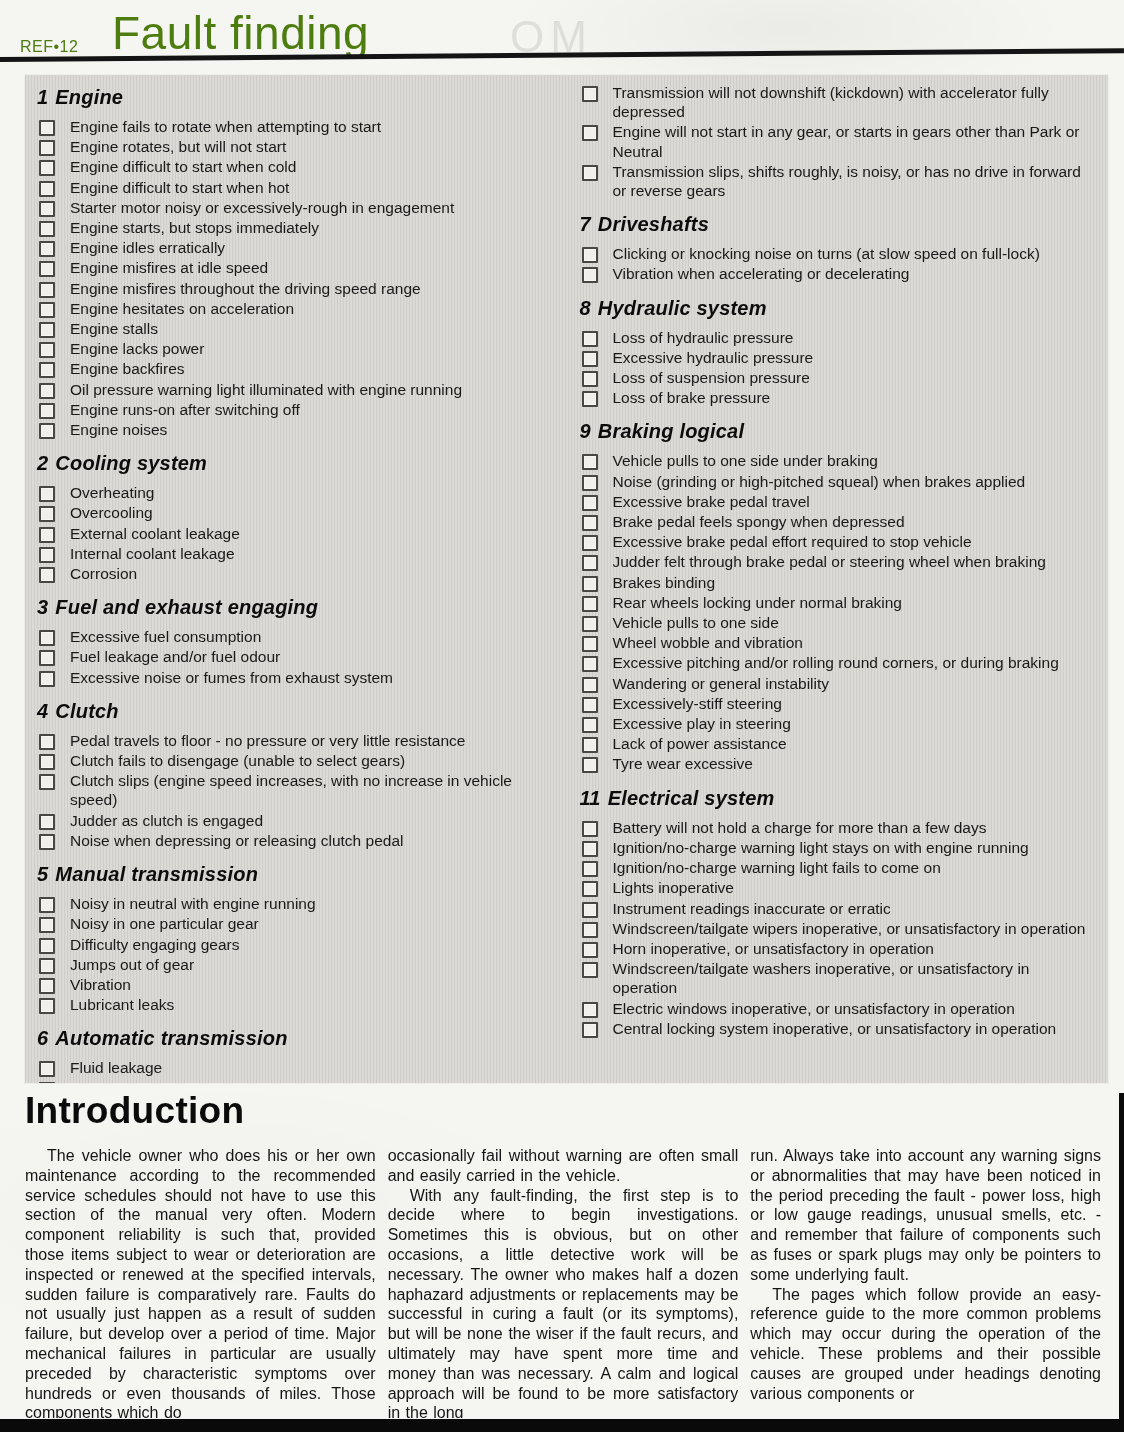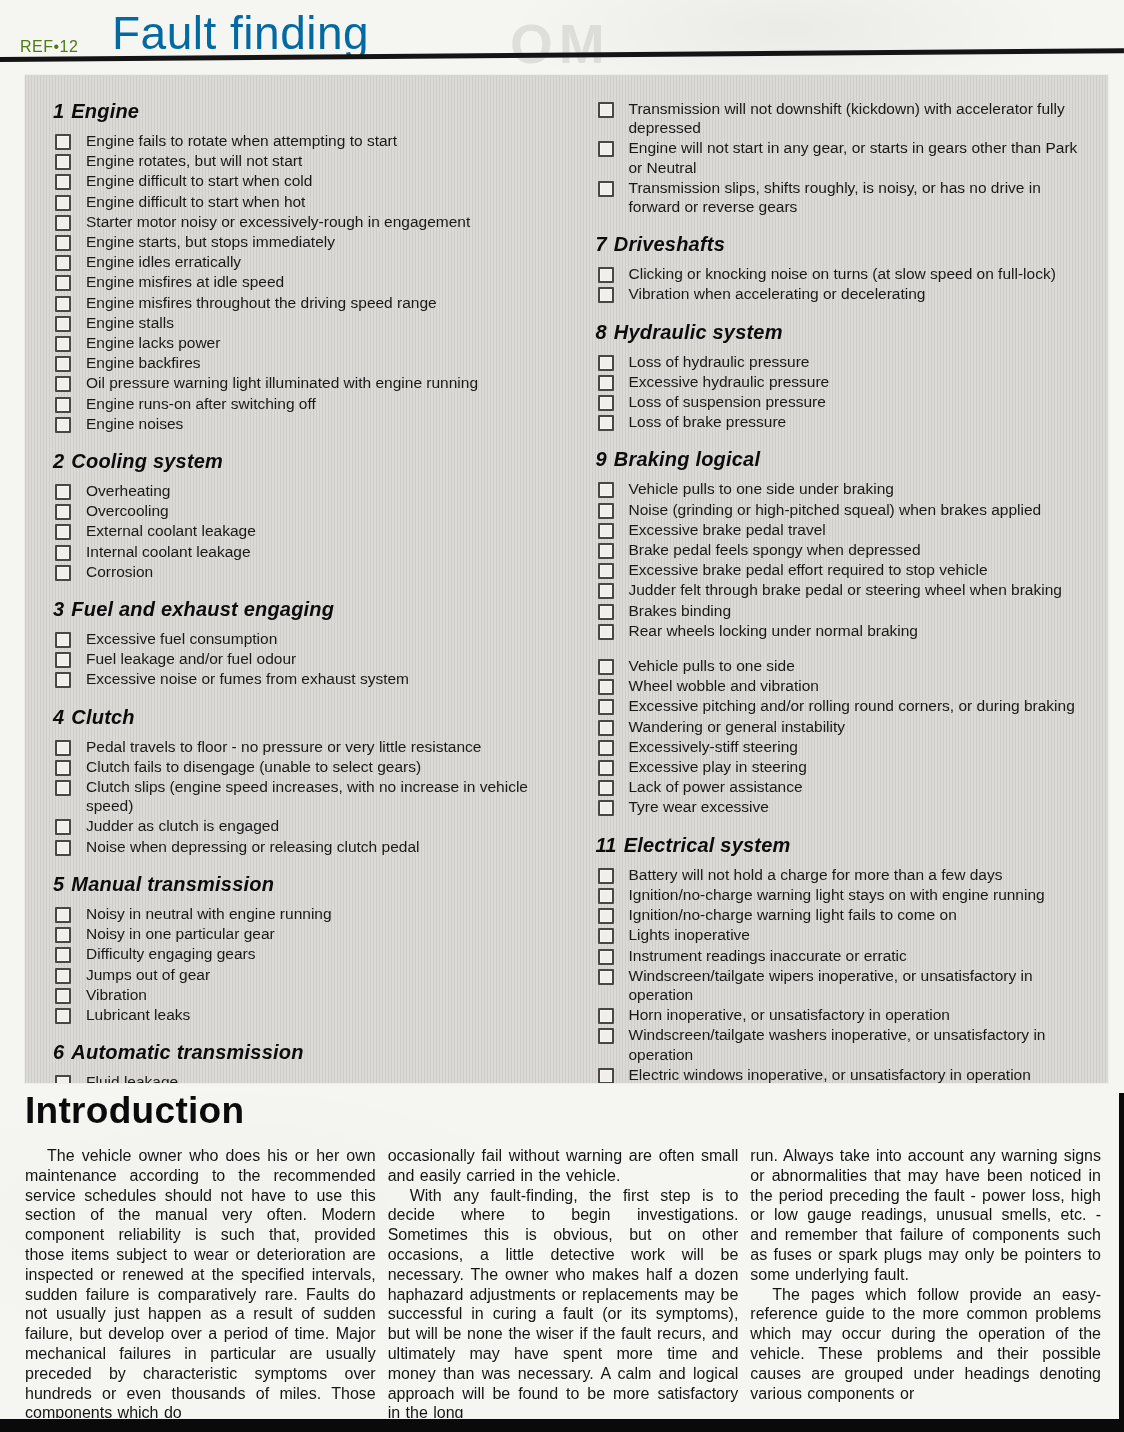--- a/index.html
+++ b/index.html
@@ -17,44 +17,44 @@
       radial-gradient(ellipse 400px 120px at 70% 2%, rgba(0,0,0,0.045), transparent 70%),
       radial-gradient(ellipse 500px 200px at 20% 85%, rgba(0,0,0,0.02), transparent 70%);
   }
 
   
   .header{position:absolute;left:20px;top:10px;right:20px;height:50px;}
   .page-ref{
     position:absolute;left:0;bottom:4px;font-size:16px;letter-spacing:0.5px;color:#4d7c0f;
   }
   .page-title{
-    position:absolute;left:92px;top:-4px;font-size:46px;color:#0369a1;letter-spacing:0.5px;
+    position:absolute;left:92px;top:-4px;font-size:46px;color:#4d7c0f;letter-spacing:0.5px;
   }
   .bleed-text{
-    position:absolute;left:490px;top:2px;font-size:55px;font-weight:bold;color:rgba(120,120,115,0.18);
+    position:absolute;left:490px;top:2px;font-size:44px;font-weight:normal;color:rgba(120,120,115,0.18);
     letter-spacing:6px;
   }
   .header-rule{
     position:absolute;left:0;top:57px;width:1124px;height:5px;background:#141414;
     transform:rotate(-0.45deg);transform-origin:left center;
   }
 
   
   .panel{
     position:absolute;left:25px;top:75px;width:1083px;height:1008px;
     background:
       repeating-linear-gradient(90deg, rgba(0,0,0,0.05) 0 1px, rgba(255,255,255,0.05) 1px 3px),
       #d9d8d4;
     box-shadow:0 0 0 1px rgba(0,0,0,0.03);
     padding:8px 12px 6px 12px;box-sizing:border-box;
     display:flex;gap:26px;overflow:hidden;
   }
   .panel-col{flex:1 1 0;min-width:0;}
 
-  .fault-section{margin:16px;}
+  .fault-section{margin:0;}
   .section-heading{
     margin:12px 0 7px 0;font-size:20px;line-height:25px;font-weight:bold;font-style:italic;
     color:#0c0c0c;letter-spacing:0.2px;
   }
   .fault-section:first-child .section-heading{margin-top:2px;}
   .section-heading .sec-num{margin-right:7px;}
   .checklist-item{
     display:flex;align-items:flex-start;gap:15px;margin:0 0 1px 2px;
   }
   .checkbox{
@@ -130,20 +130,24 @@
         <div class="checklist-item">
           <span class="checkbox"></span>
           <span class="item-text">Engine misfires at idle speed</span>
         </div>
         <div class="checklist-item">
           <span class="checkbox"></span>
           <span class="item-text">Engine misfires throughout the driving speed range</span>
         </div>
         <div class="checklist-item">
           <span class="checkbox"></span>
+          <span class="item-text">Engine hesitates on acceleration</span>
+        </div>
+        <div class="checklist-item">
+          <span class="checkbox"></span>
           <span class="item-text">Engine stalls</span>
         </div>
         <div class="checklist-item">
           <span class="checkbox"></span>
           <span class="item-text">Engine lacks power</span>
         </div>
         <div class="checklist-item">
           <span class="checkbox"></span>
           <span class="item-text">Engine backfires</span>
         </div>

